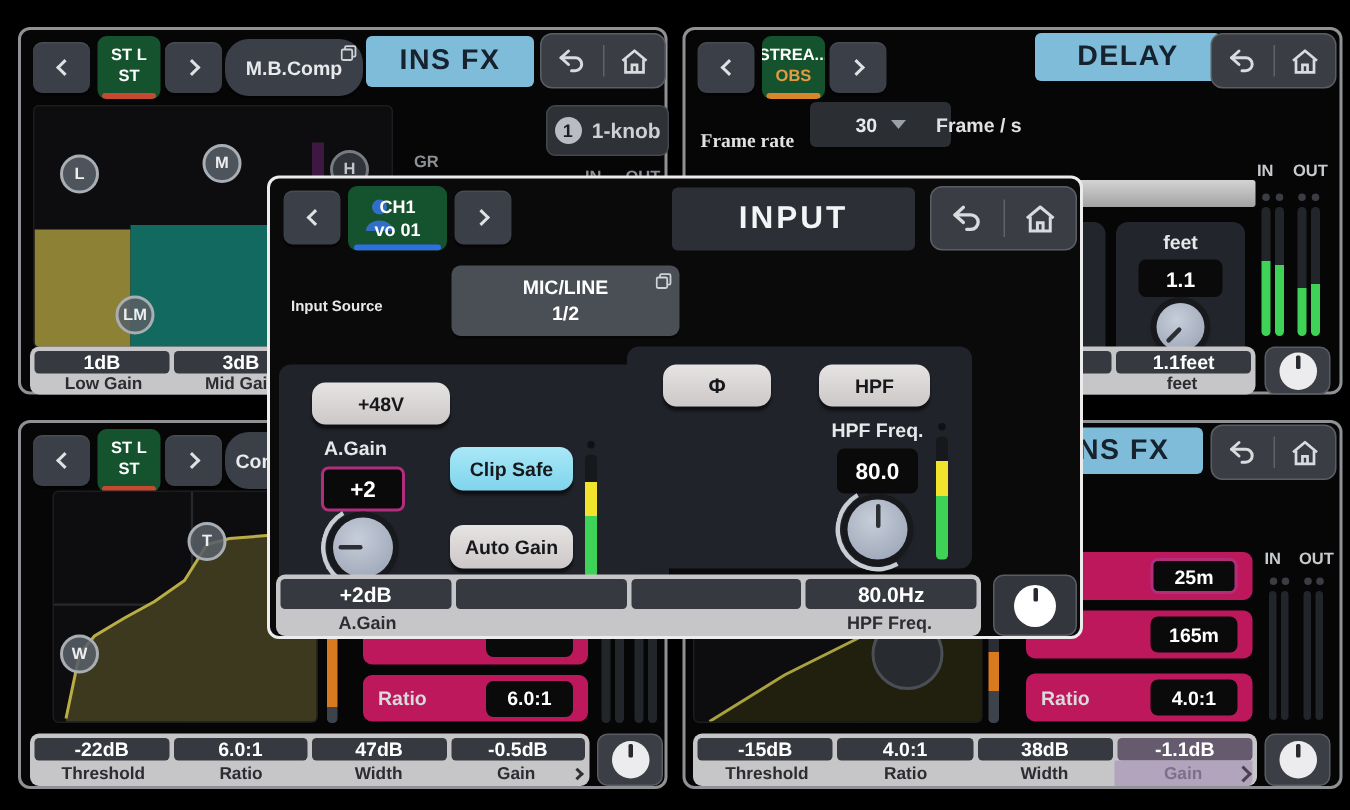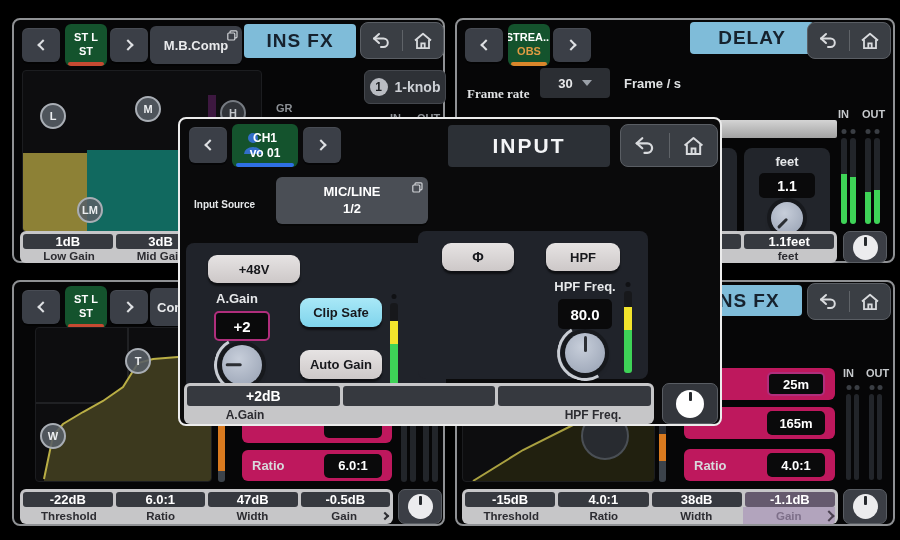--- a/index.html
+++ b/index.html
@@ -19,21 +19,21 @@
   .chev.r { transform:rotate(-45deg); margin-right:3px; }
   .chev.dark { border-color:#2e2e33; width:6px; height:6px; border-width:2px; }
   .chev.purple { border-color:#4a4150; }
 
   .chbtn { position:absolute; background:#14532d; border-radius:6px; color:#fff; font-weight:bold; font-size:11px; line-height:1.25;
     display:flex; flex-direction:column; align-items:center; justify-content:center; overflow:hidden; cursor:pointer; }
   .chbtn .ubar { position:absolute; bottom:0; left:6%; width:88%; height:4px; border-radius:2px; }
   .ubar.red { background:#c64a32; } .ubar.orange { background:#d9862b; } .ubar.blue { background:#2f6fe4; }
   .txt-orange { color:#e09b43; }
 
-  .procbtn { position:absolute; background:#3b3f47; border-radius:6px; color:#e9eaec; font-weight:bold; font-size:13px;
+  .procbtn { position:absolute; background:#3b3f47; border-radius:16px; color:#e9eaec; font-weight:bold; font-size:13px;
     display:flex; align-items:center; justify-content:center; box-shadow:0 2px 0 rgba(0,0,0,.4); cursor:pointer; }
   .ctitle { position:absolute; background:#7fbcd9; border-radius:4px; color:#16222e; font-weight:bold; font-size:19px; letter-spacing:1px;
     display:flex; align-items:center; justify-content:center; }
   .dtitle { position:absolute; background:#2c3036; border-radius:4px; color:#f3f4f6; font-weight:bold; font-size:21px; letter-spacing:2px;
     display:flex; align-items:center; justify-content:center; }
   .hdrgrp { position:absolute; background:#3a3e44; border:1px solid #5a5e64; border-radius:8px;
     display:flex; align-items:center; justify-content:space-evenly; }
   .hdrgrp .div { width:1px; height:60%; background:#5f6368; }
   .icobtn { display:flex; align-items:center; justify-content:center; width:34px; height:100%; cursor:pointer; }
 
@@ -211,21 +211,21 @@
       <span class="icobtn">
           <svg class="ic" width="20" height="18" viewBox="0 0 20 18">
             <path d="M2 8.5 L10 1.8 L18 8.5" fill="none" stroke="#d9dbde" stroke-width="1.8" stroke-linejoin="round"></path>
             <path d="M4 7.5 V16.2 H16 V7.5" fill="none" stroke="#d9dbde" stroke-width="1.8"></path>
             <path d="M8.3 16.2 V11.3 H11.7 V16.2" fill="none" stroke="#d9dbde" stroke-width="1.8"></path>
           </svg>
         </span>
     </div>
 
     <div class="seclabel abs" style="left:10px;top:66px;font-size:13px;color:#dfe1e3;font-family:Liberation Serif, serif;">Frame rate</div>
-    <div class="dd" style="left:83px;top:48px;width:70px;height:30px;">
+    <div class="dd" style="left:83px;top:48px;width:94px;height:30px;">
       <span>30</span>
       <span class="tri"></span>
     </div>
     <div class="seclabel abs" style="left:167px;top:56px;font-size:13px;color:#dfe1e3;">Frame / s</div>
 
     <div class="graybar" style="left:245px;top:100px;width:135px;height:18px;"></div>
     <div class="msec" style="left:195px;top:128px;width:85px;height:92px;background:#22252b;"></div>
 
     <div class="msec" style="left:287px;top:128px;width:86px;height:92px;background:#22252b;">
       <div class="seclabel" style="position:absolute;left:0;top:6px;width:100%;text-align:center;">feet</div>
@@ -423,21 +423,21 @@
       <span class="icobtn">
           <svg class="ic" width="23" height="20" viewBox="0 0 20 18">
             <path d="M2 8.5 L10 1.8 L18 8.5" fill="none" stroke="#d9dbde" stroke-width="1.8" stroke-linejoin="round"></path>
             <path d="M4 7.5 V16.2 H16 V7.5" fill="none" stroke="#d9dbde" stroke-width="1.8"></path>
             <path d="M8.3 16.2 V11.3 H11.7 V16.2" fill="none" stroke="#d9dbde" stroke-width="1.8"></path>
           </svg>
         </span>
     </div>
 
     <div class="seclabel abs" style="left:14px;top:66px;font-size:10px;margin-top:14px;">Input Source</div>
-    <div class="abs" style="left:96px;top:58px;width:152px;height:47px;background:#4a4e55;border-radius:6px;box-shadow:0 2px 0 rgba(0,0,0,.4);
+    <div class="abs" style="left:121px;top:58px;width:152px;height:47px;background:#4a4e55;border-radius:6px;box-shadow:0 2px 0 rgba(0,0,0,.4);
          display:flex;flex-direction:column;align-items:center;justify-content:center;color:#fff;font-weight:bold;font-size:13px;line-height:1.3;cursor:pointer;">
       <span>MIC/LINE</span>
       <span>1/2</span>
       <svg class="ic" style="position:absolute;right:5px;top:5px;" width="11" height="11" viewBox="0 0 11 11">
           <rect x="3" y="0.8" width="7" height="7" rx="1" fill="none" stroke="#cfd2d6" stroke-width="1.2"></rect>
           <rect x="0.8" y="3" width="7" height="7" rx="1" fill="#4a4e55" stroke="#cfd2d6" stroke-width="1.2"></rect>
         </svg>
     </div>
 
     <div class="msec" style="left:6px;top:124px;width:260px;height:148px;">
@@ -461,20 +461,21 @@
           <span class="tick"></span>
         </div>
       <div class="vmeter dotted blackdot" style="left:206px;top:60px;width:8px;height:82px;background:linear-gradient(to top,#3ed357 0 52%,#f2e42c 52% 80%,#17181b 80% 100%);"></div>
     </div>
 
     <div class="footer" style="left:4px;top:264px;width:470px;height:41px;">
       <div class="fvals">
         <div class="fcell" style="font-size:14px;">+2dB</div>
         <div class="fcell"></div>
         <div class="fcell"></div>
+        <div class="fcell" style="font-size:14px;">80.0Hz</div>
       </div>
       <div class="flabels" style="height:18px;">
         <div class="flabel" style="font-size:12px;">A.Gain</div>
         <div class="flabel"></div>
         <div class="flabel"></div>
         <div class="flabel" style="font-size:12px;">HPF Freq.</div>
       </div>
     </div>
     <div class="knobbtn" style="left:482px;top:264px;width:56px;height:41px;background:#33363c;">
         <span class="kbicon" style="width:28px;height:28px;background:#fff;"></span>

